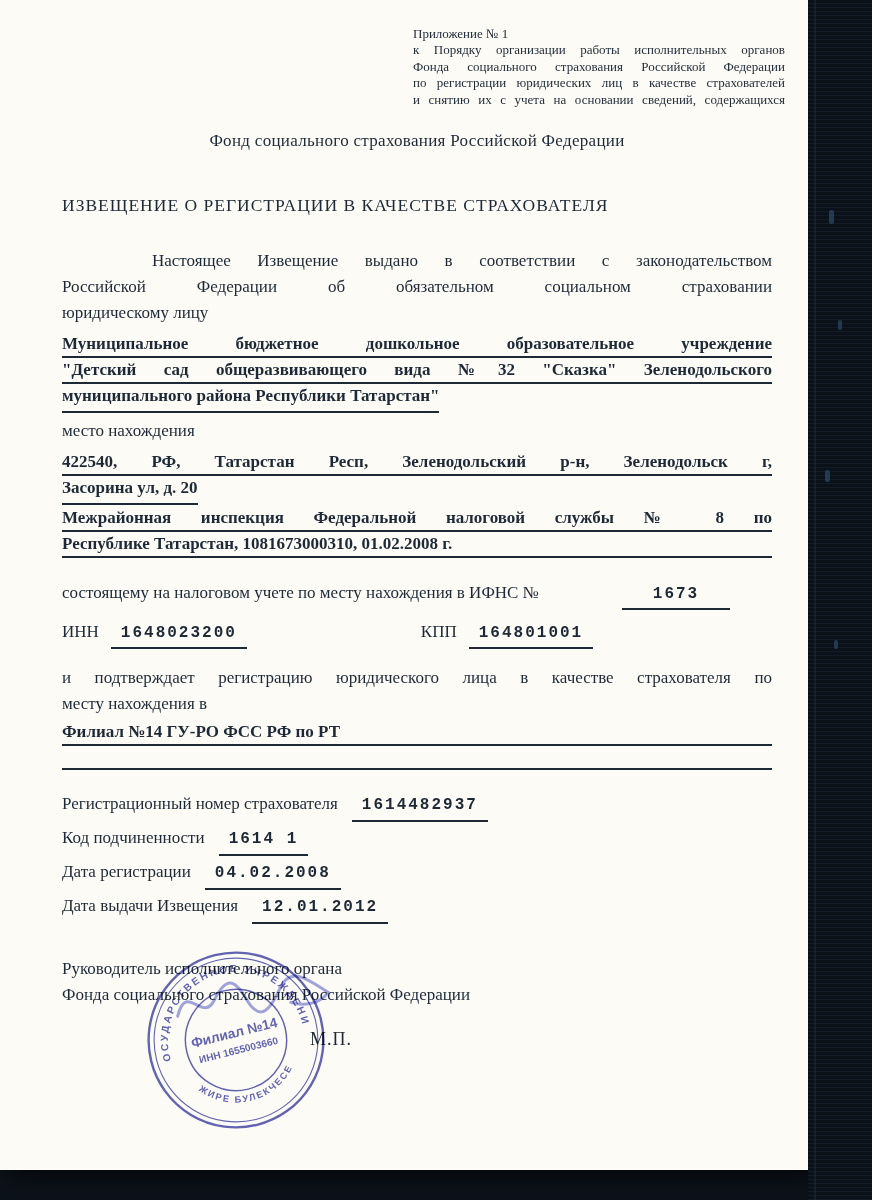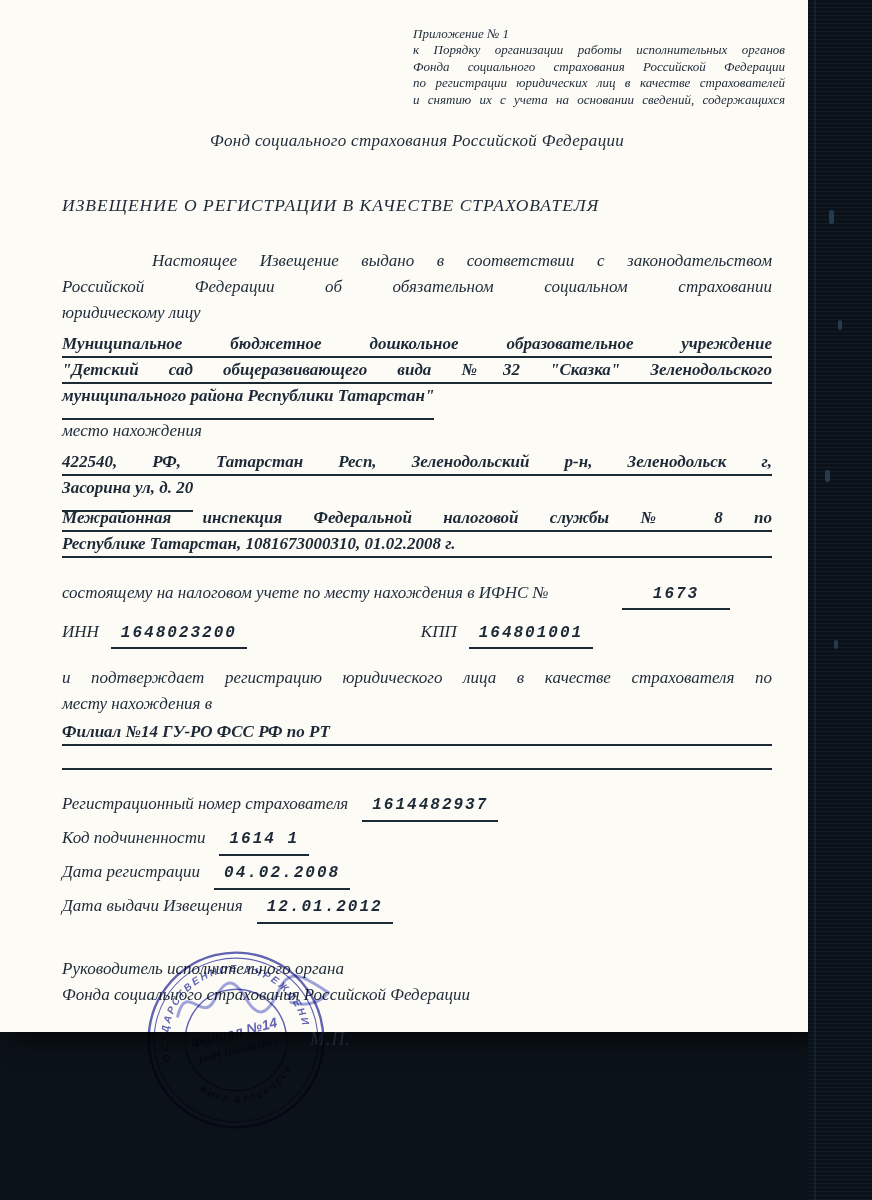--- a/index.html
+++ b/index.html
@@ -20,25 +20,24 @@
   }
   .binding .edge-line { position:absolute; left:6px; top:0; width:2px; height:1200px; background:#1c2a3a; opacity:.6; }
   .speck { position:absolute; background:#2c4a68; border-radius:2px; opacity:.7; }
   .s1 { right:38px; top:210px; width:5px; height:14px; }
   .s2 { right:30px; top:320px; width:4px; height:10px; }
   .s3 { right:42px; top:470px; width:5px; height:12px; }
   .s4 { right:34px; top:640px; width:4px; height:9px; }
 
   
   .page {
-    position:absolute; left:0; top:0; width:812px; height:1032px;
+    position:absolute; left:0; top:0; width:812px; height:1170px;
     background:var(--page,#fcfbf6);
     color:var(--ink,#1d2937);
     box-shadow: 8px 6px 22px rgba(0,0,0,.65);
-    font-style: italic;
   }
   .content { padding:26px 40px 0 62px; font-size:17px; line-height:26px; }
 
   
   .appendix { margin-left:351px; width:372px; font-size:13px; line-height:16.4px; }
   .apx-line { text-align:left; }
   .apx-line.just { text-align:justify; text-align-last:justify; }
 
   .org-header { margin-top:20px; text-align:center; font-size:17px; letter-spacing:.3px; }
   .doc-title  { margin-top:38px; text-align:left; font-size:17.5px; letter-spacing:1px; }
@@ -49,21 +48,21 @@
   .intro .indent { text-indent:90px; }
 
   
   .field { margin-top:6px; font-weight:bold; }
   .field .fline {
     border-bottom:2px solid var(--ink,#1d2937);
     line-height:24px; padding-bottom:0;
     text-align:justify; text-align-last:justify;
   }
   .field .fline.last { border-bottom:none; text-align:left; text-align-last:left; }
-  .field .fline.last .uline { border-bottom:2px solid var(--ink,#1d2937); padding-bottom:13px; }
+  .field .fline.last .uline { border-bottom:2px solid var(--ink,#1d2937); padding-bottom:6px; }
   .field .fline.fullrule { text-align:left; text-align-last:left; }
 
   .small-label { margin-top:10px; }
   .gap-label   { margin-top:26px; }
 
   .mono {
     font-family:"Liberation Mono","DejaVu Sans Mono",monospace;
     font-weight:bold; font-size:16px; letter-spacing:2px;
   }
   .val { border-bottom:2px solid var(--ink,#1d2937); padding:0 10px 1px 10px; white-space:nowrap; }

